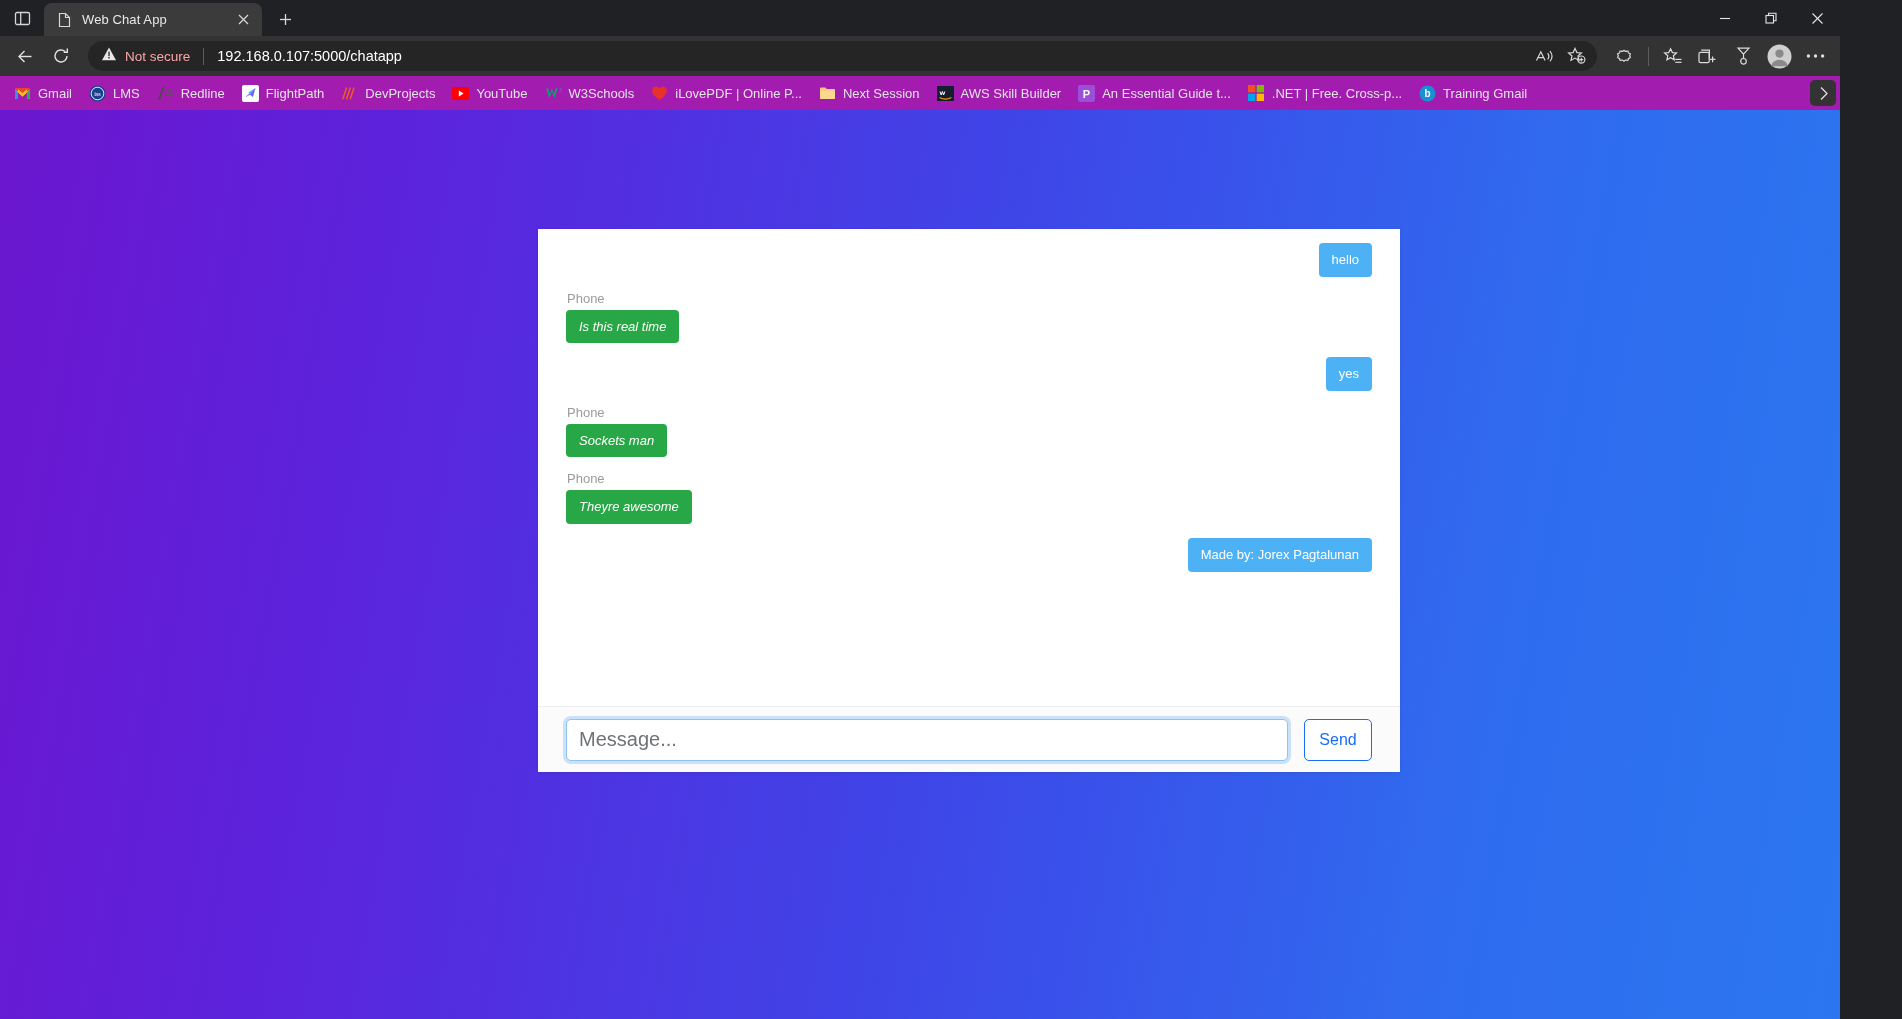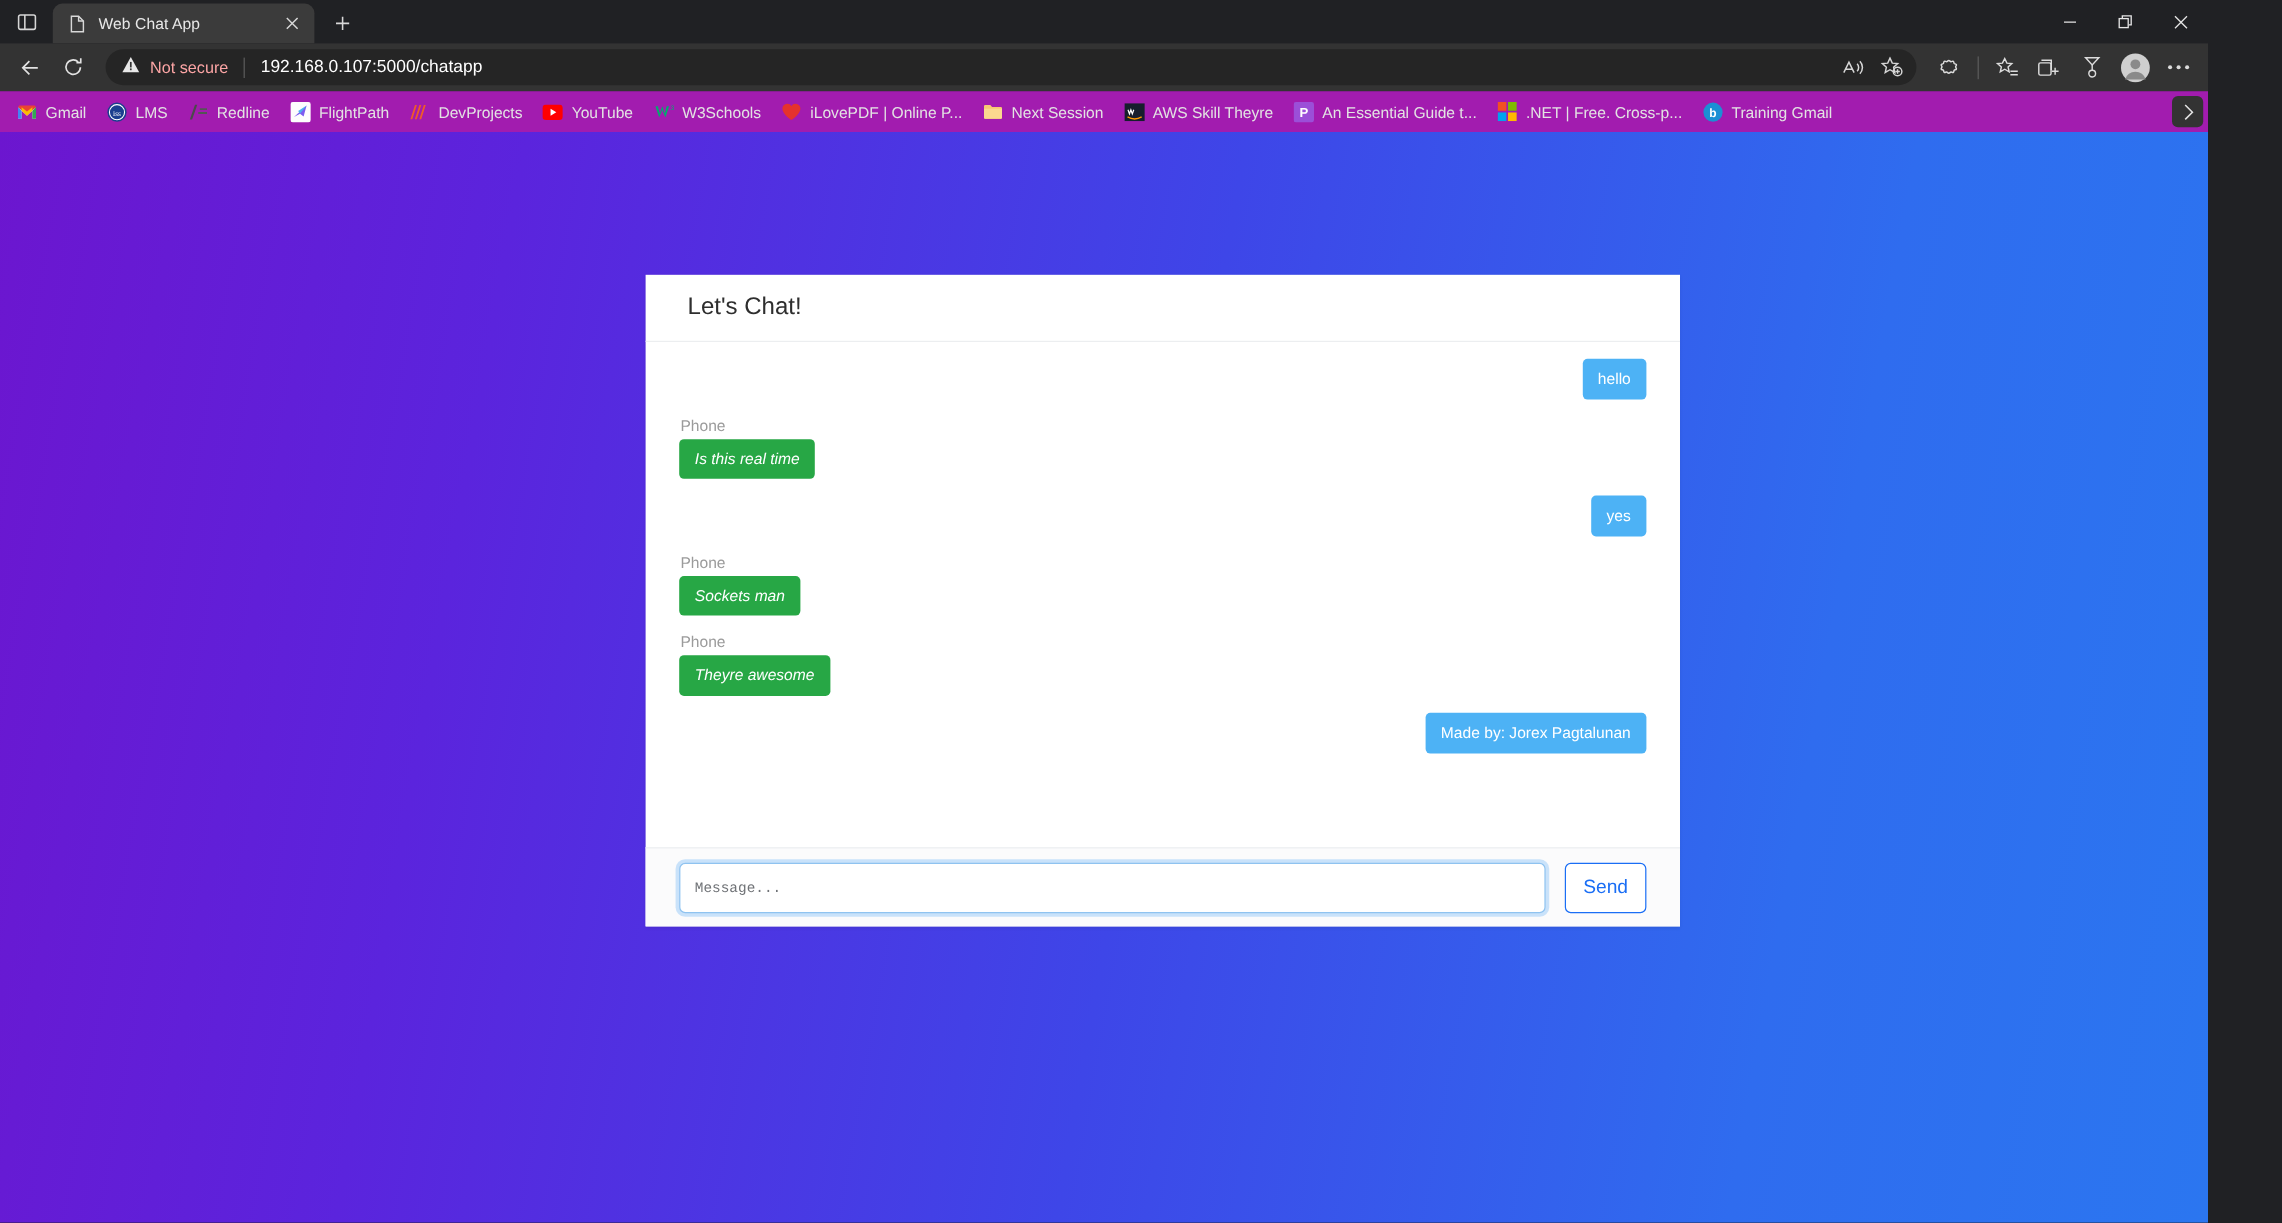--- a/index.html
+++ b/index.html
@@ -169,21 +169,21 @@
     background: #fbfbfc;
     border-top: 1px solid #eceef0;
     display: flex; align-items: center;
     padding: 0 28px; gap: 16px;
   }
   .msg-input {
     flex: 1; height: 42px;
     border: 1px solid #8fc3f0; border-radius: 5px;
     background: #ffffff;
     padding: 0 12px;
-    font-size: 12px; font-family: Liberation Mono, monospace;
+    font-size: 20px; font-family: Liberation Sans, sans-serif;
     color: #333333;
     outline: none;
     box-shadow: 0 0 0 3px rgba(110,180,245,.35);
   }
   .msg-input::placeholder { color: #6f7276; }
   .send-btn {
     flex: 0 0 auto;
     min-width: 68px; height: 42px;
     border: 1px solid #1a6ef5; border-radius: 5px;
     background: #ffffff;
@@ -440,21 +440,21 @@
     </div>
 
     <div class="bm">
       <span class="bm-ico">
         <svg width="17" height="15" viewBox="0 0 17 15">
           <rect width="17" height="15" fill="#161e2d"></rect>
           <path d="M3 5.5 4.2 9 5.4 5.5 6.6 9 7.8 5.5" fill="none" stroke="#fff" stroke-width="1"></path>
           <path d="M2.6 11.4c3.5 2 8.3 2 11.8 0" fill="none" stroke="#f90" stroke-width="1.2"></path>
         </svg>
       </span>
-      <span class="bm-label">AWS Skill Theyre</span>
+      <span class="bm-label">AWS Skill Builder</span>
     </div>
 
     <div class="bm">
       <span class="bm-ico">
         <svg width="17" height="17" viewBox="0 0 17 17">
           <rect width="17" height="17" rx="2" fill="#9b4fd8"></rect>
           <text x="8.5" y="12.6" font-size="11" fill="#fff" text-anchor="middle" font-family="Liberation Sans, sans-serif" font-weight="bold">P</text>
         </svg>
       </span>
       <span class="bm-label">An Essential Guide t...</span>
@@ -486,23 +486,20 @@
       <svg width="11" height="15" viewBox="0 0 11 15" fill="none" stroke="#e0e0e0" stroke-width="1.3">
         <polyline points="3,1.5 9,7.5 3,13.5"></polyline>
       </svg>
     </div>
   </div>
 
   <div class="viewport">
 
     <div class="chat-card">
 
-      <div class="card-header">
-        <span class="card-title">Let's Chat!</span>
-      </div>
 
       <div class="messages">
 
         <div class="msg-row out">
           <span class="bubble out">hello</span>
         </div>
 
         <div class="msg-row in">
           <span class="sender">Phone</span>
           <span class="bubble in">Is this real time</span>

